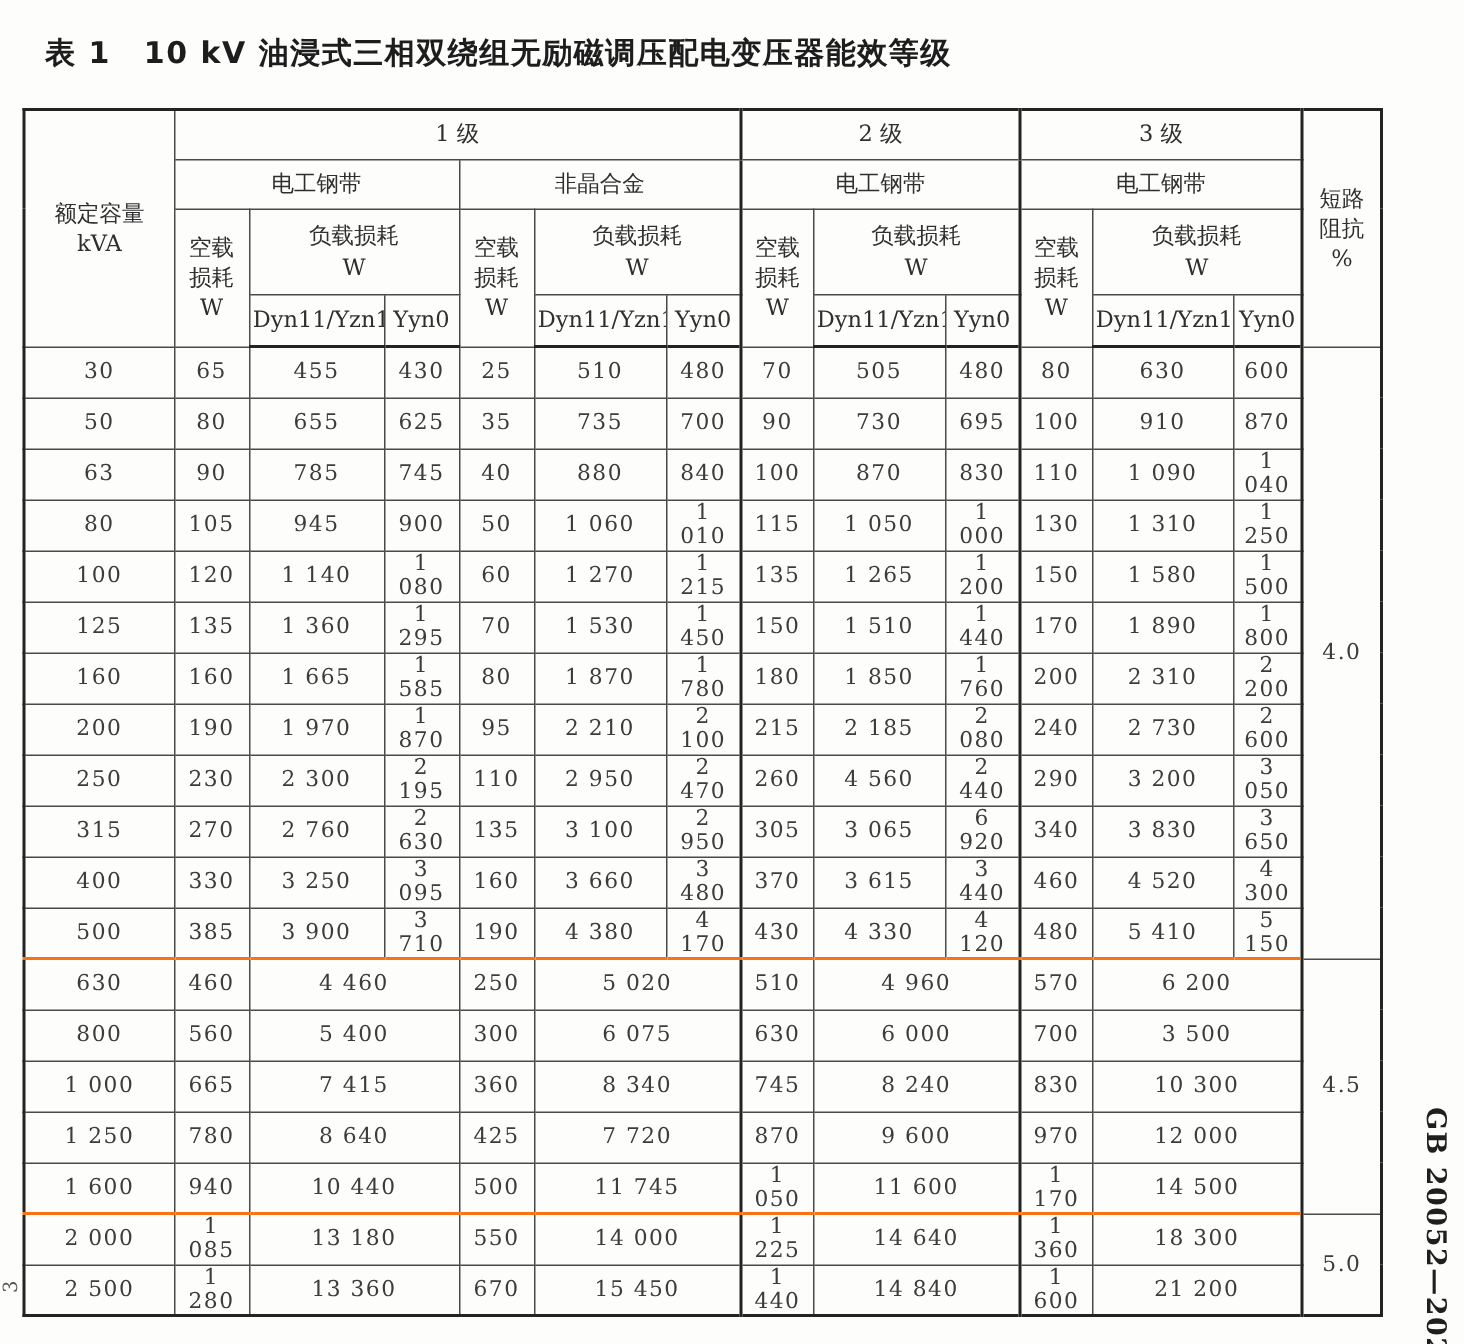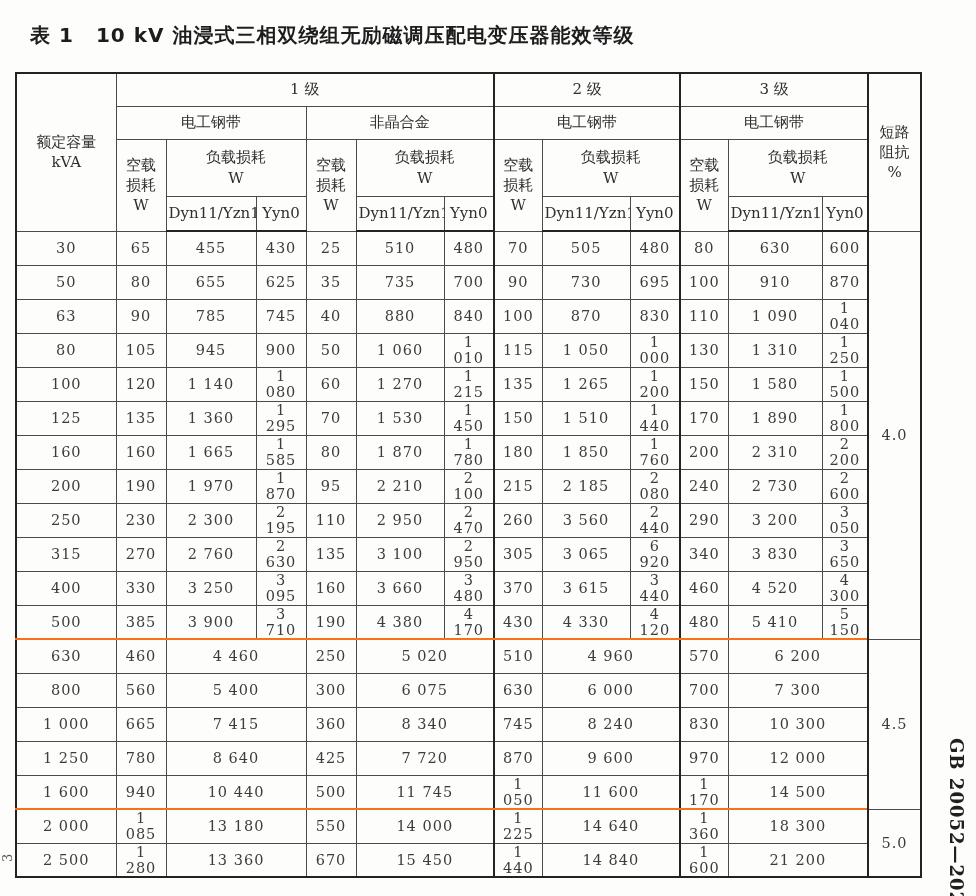--- a/index.html
+++ b/index.html
@@ -273,21 +273,21 @@
       </tr>
       <tr>
         <td class="num">250</td>
         <td class="num">230</td>
         <td class="num">2 300</td>
         <td class="num">2 195</td>
         <td class="num">110</td>
         <td class="num">2 950</td>
         <td class="num">2 470</td>
         <td class="num gsep">260</td>
-        <td class="num">3 560</td>
+        <td class="num">4 560</td>
         <td class="num">2 440</td>
         <td class="num gsep">290</td>
         <td class="num">3 200</td>
         <td class="num">3 050</td>
       </tr>
       <tr>
         <td class="num">315</td>
         <td class="num">270</td>
         <td class="num">2 760</td>
         <td class="num">2 630</td>
@@ -345,21 +345,21 @@
       </tr>
       <tr>
         <td class="num">800</td>
         <td class="num">560</td>
         <td class="num" colspan="2">5 400</td>
         <td class="num">300</td>
         <td class="num" colspan="2">6 075</td>
         <td class="num gsep">630</td>
         <td class="num" colspan="2">6 000</td>
         <td class="num gsep">700</td>
-        <td class="num" colspan="2">7 300</td>
+        <td class="num" colspan="2">3 500</td>
       </tr>
       <tr>
         <td class="num">1 000</td>
         <td class="num">665</td>
         <td class="num" colspan="2">7 415</td>
         <td class="num">360</td>
         <td class="num" colspan="2">8 340</td>
         <td class="num gsep">745</td>
         <td class="num" colspan="2">8 240</td>
         <td class="num gsep">830</td>

